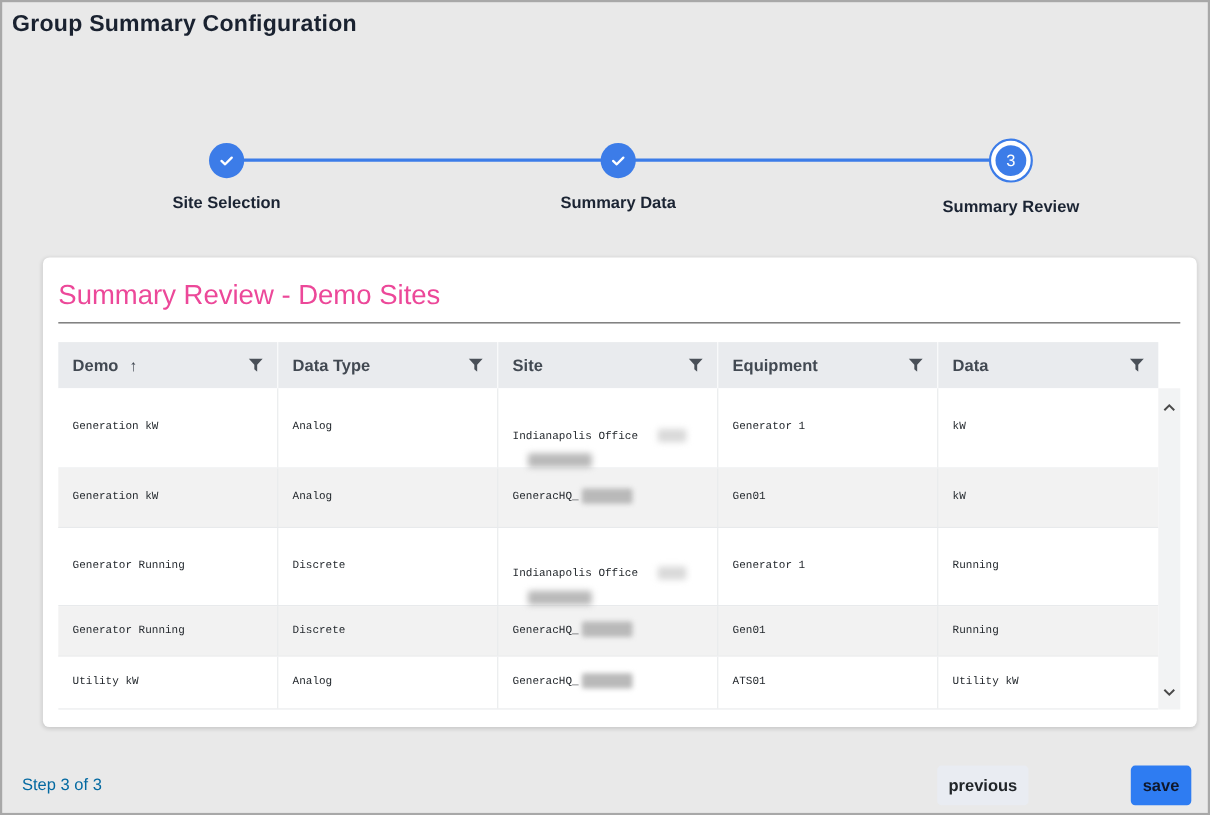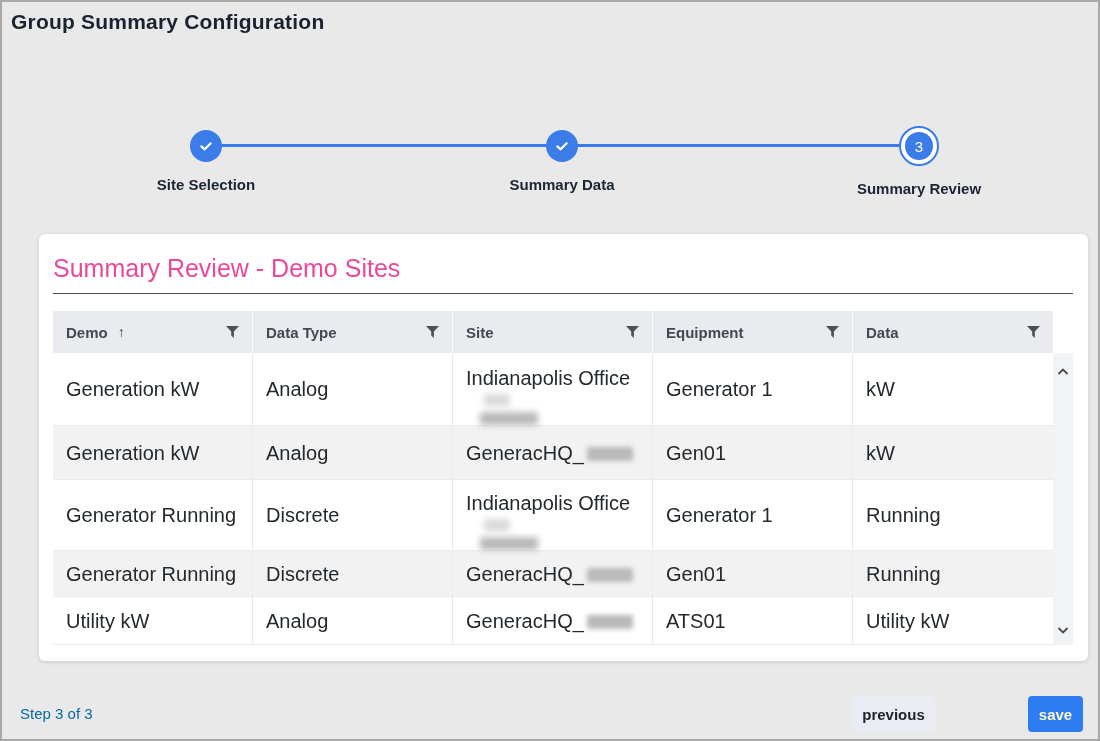--- a/index.html
+++ b/index.html
@@ -73,21 +73,21 @@
   }
   .th:last-child { border-right:none; }
   .th .sort-arrow { font-size:14px; font-weight:400; margin-left:10px; color:#3f4650; }
   .th .spacer { flex:1; }
   .funnel { display:flex; align-items:center; }
   .trow { background:#fff; border-bottom:1px solid #e8eaec; }
   .trow.alt { background:#f2f2f2; }
   .td {
     display:flex; align-items:center; padding:0 13px;
     border-right:1px solid #e8eaec;
-    font-size:20px; color:#24292e; line-height:20px;
+    font-size:10px; color:#24292e; line-height:20px;font-family:Liberation Mono, monospace;
   }
   .td:last-child { border-right:none; }
   .td.two-line { flex-direction:column; align-items:flex-start; justify-content:flex-end; }
   .h73{height:73px} .h54{height:54px} .h71{height:71px} .h46{height:46px} .h48{height:48px}
 
   .redact {
     display:inline-block; background:#b9b9b9; border-radius:2px;
     filter:blur(2.5px); vertical-align:middle;
   }
   .redact.inline { width:46px; height:14px; margin-left:3px; }
@@ -108,21 +108,21 @@
     position:absolute; left:18px; top:703px; font-size:15px; color:#0369a1;
   }
   .btn {
     position:absolute; top:694px; height:36px; border:none; border-radius:4px;
     font-family:"Liberation Sans", sans-serif; font-size:15px; cursor:pointer;font-weight:bold;
   }
   .btn-previous {
     right:163px; width:83px; background:#e9ecf2; color:#212529;
   }
   .btn-save {
-    right:15px; width:55px; background:#2e7cf2; color:#fef9c3;
+    right:15px; width:55px; background:#2e7cf2; color:#0f172a;
   }
 </style>
 </head>
 <body>
 
 <div class="screen">
 
   <div class="page-title">Group Summary Configuration</div>
 
   <div class="stepper">

